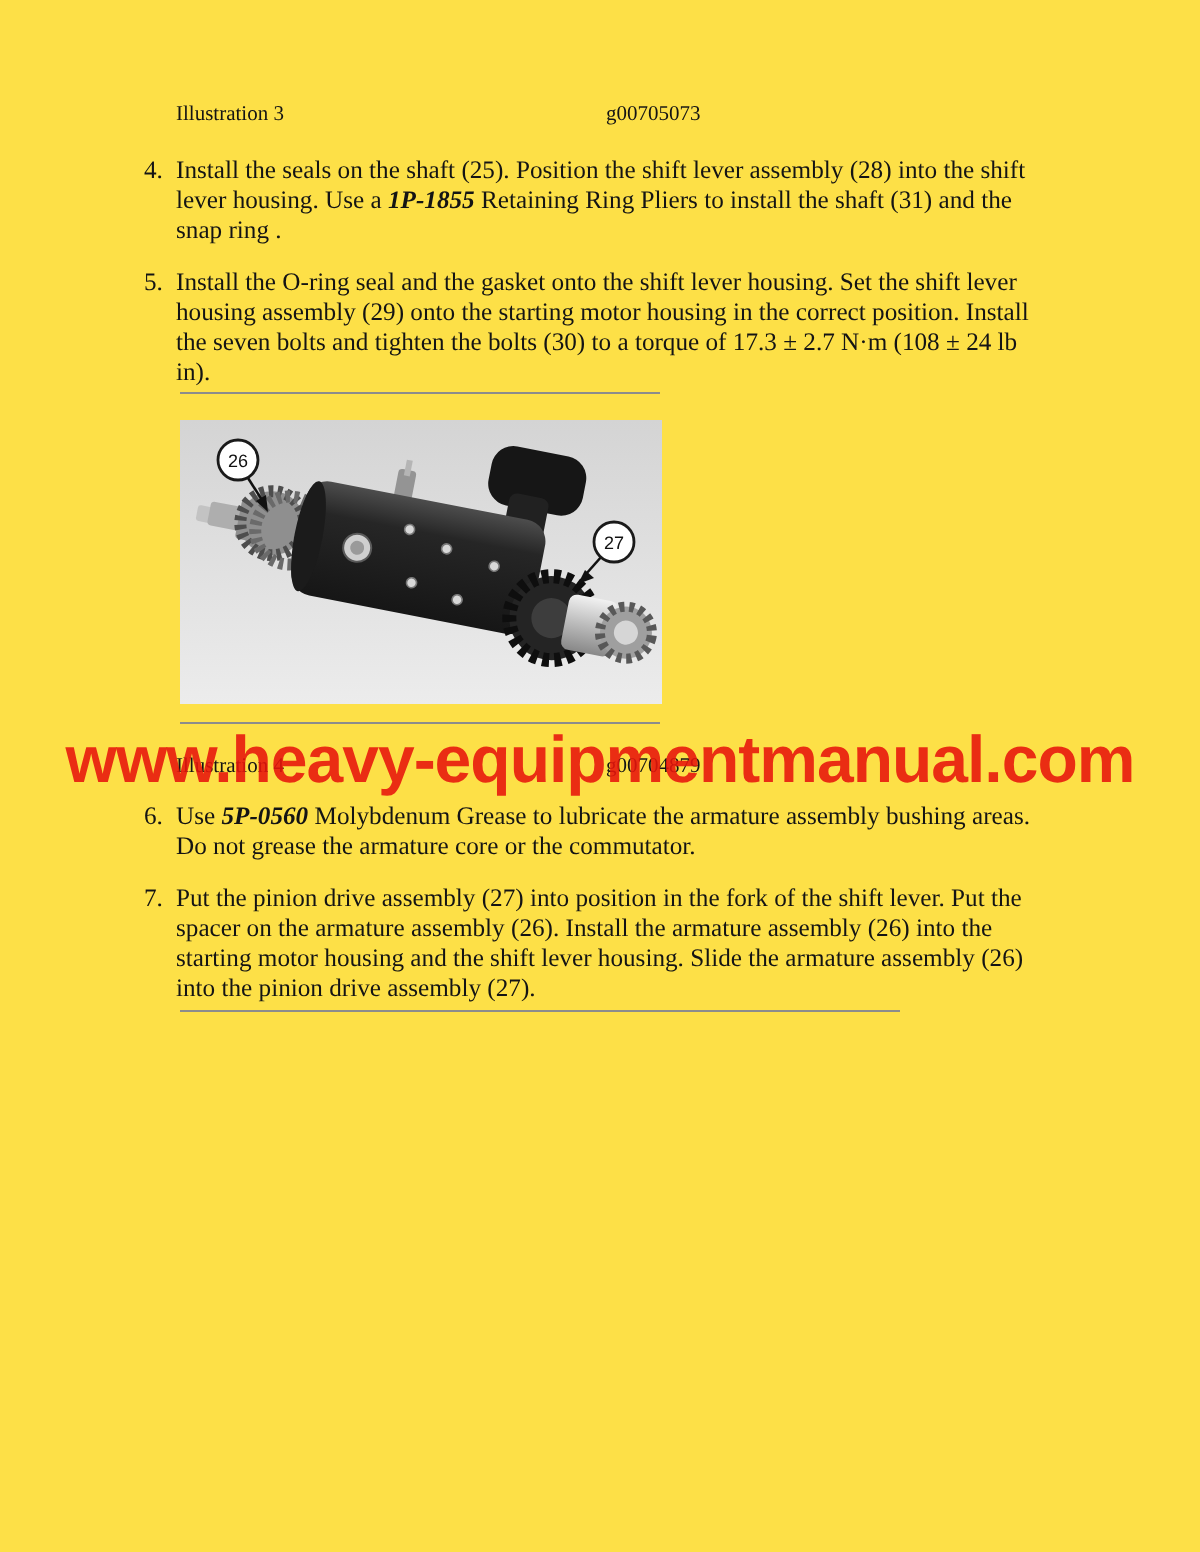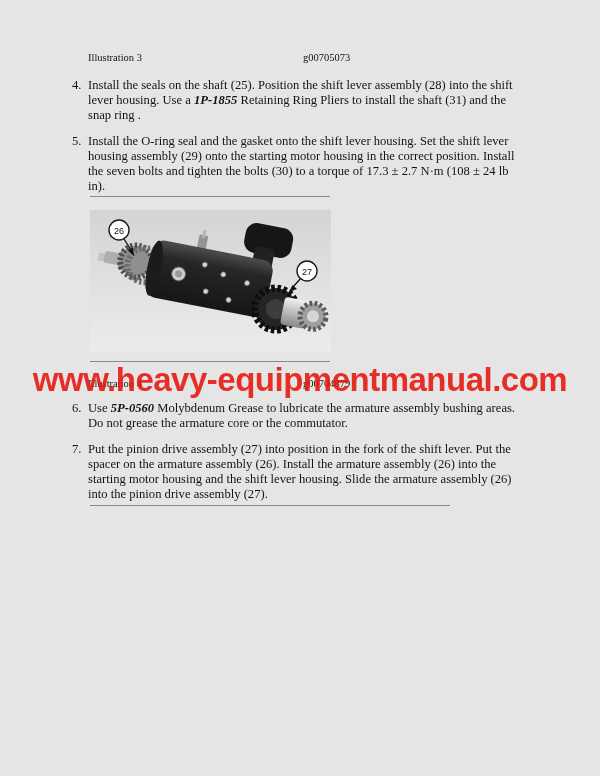--- a/index.html
+++ b/index.html
@@ -1,21 +1,21 @@
 <!DOCTYPE html>
 <html><head>
 <meta charset="utf-8">
 <style>
   html, body { margin: 0; padding: 0; }
   body { background: #ffffff; }
   .page {
     position: relative;
     width: 600px;
     height: 776px;
-    background: #e5e5e5;
+    background: #fde047;
     font-family: "Liberation Serif", serif;
     color: #141414;
     overflow: hidden;
   }
   .caption-row {
     position: relative;
     height: 15px;
     font-size: 10.5px;
     line-height: 15px;
   }

